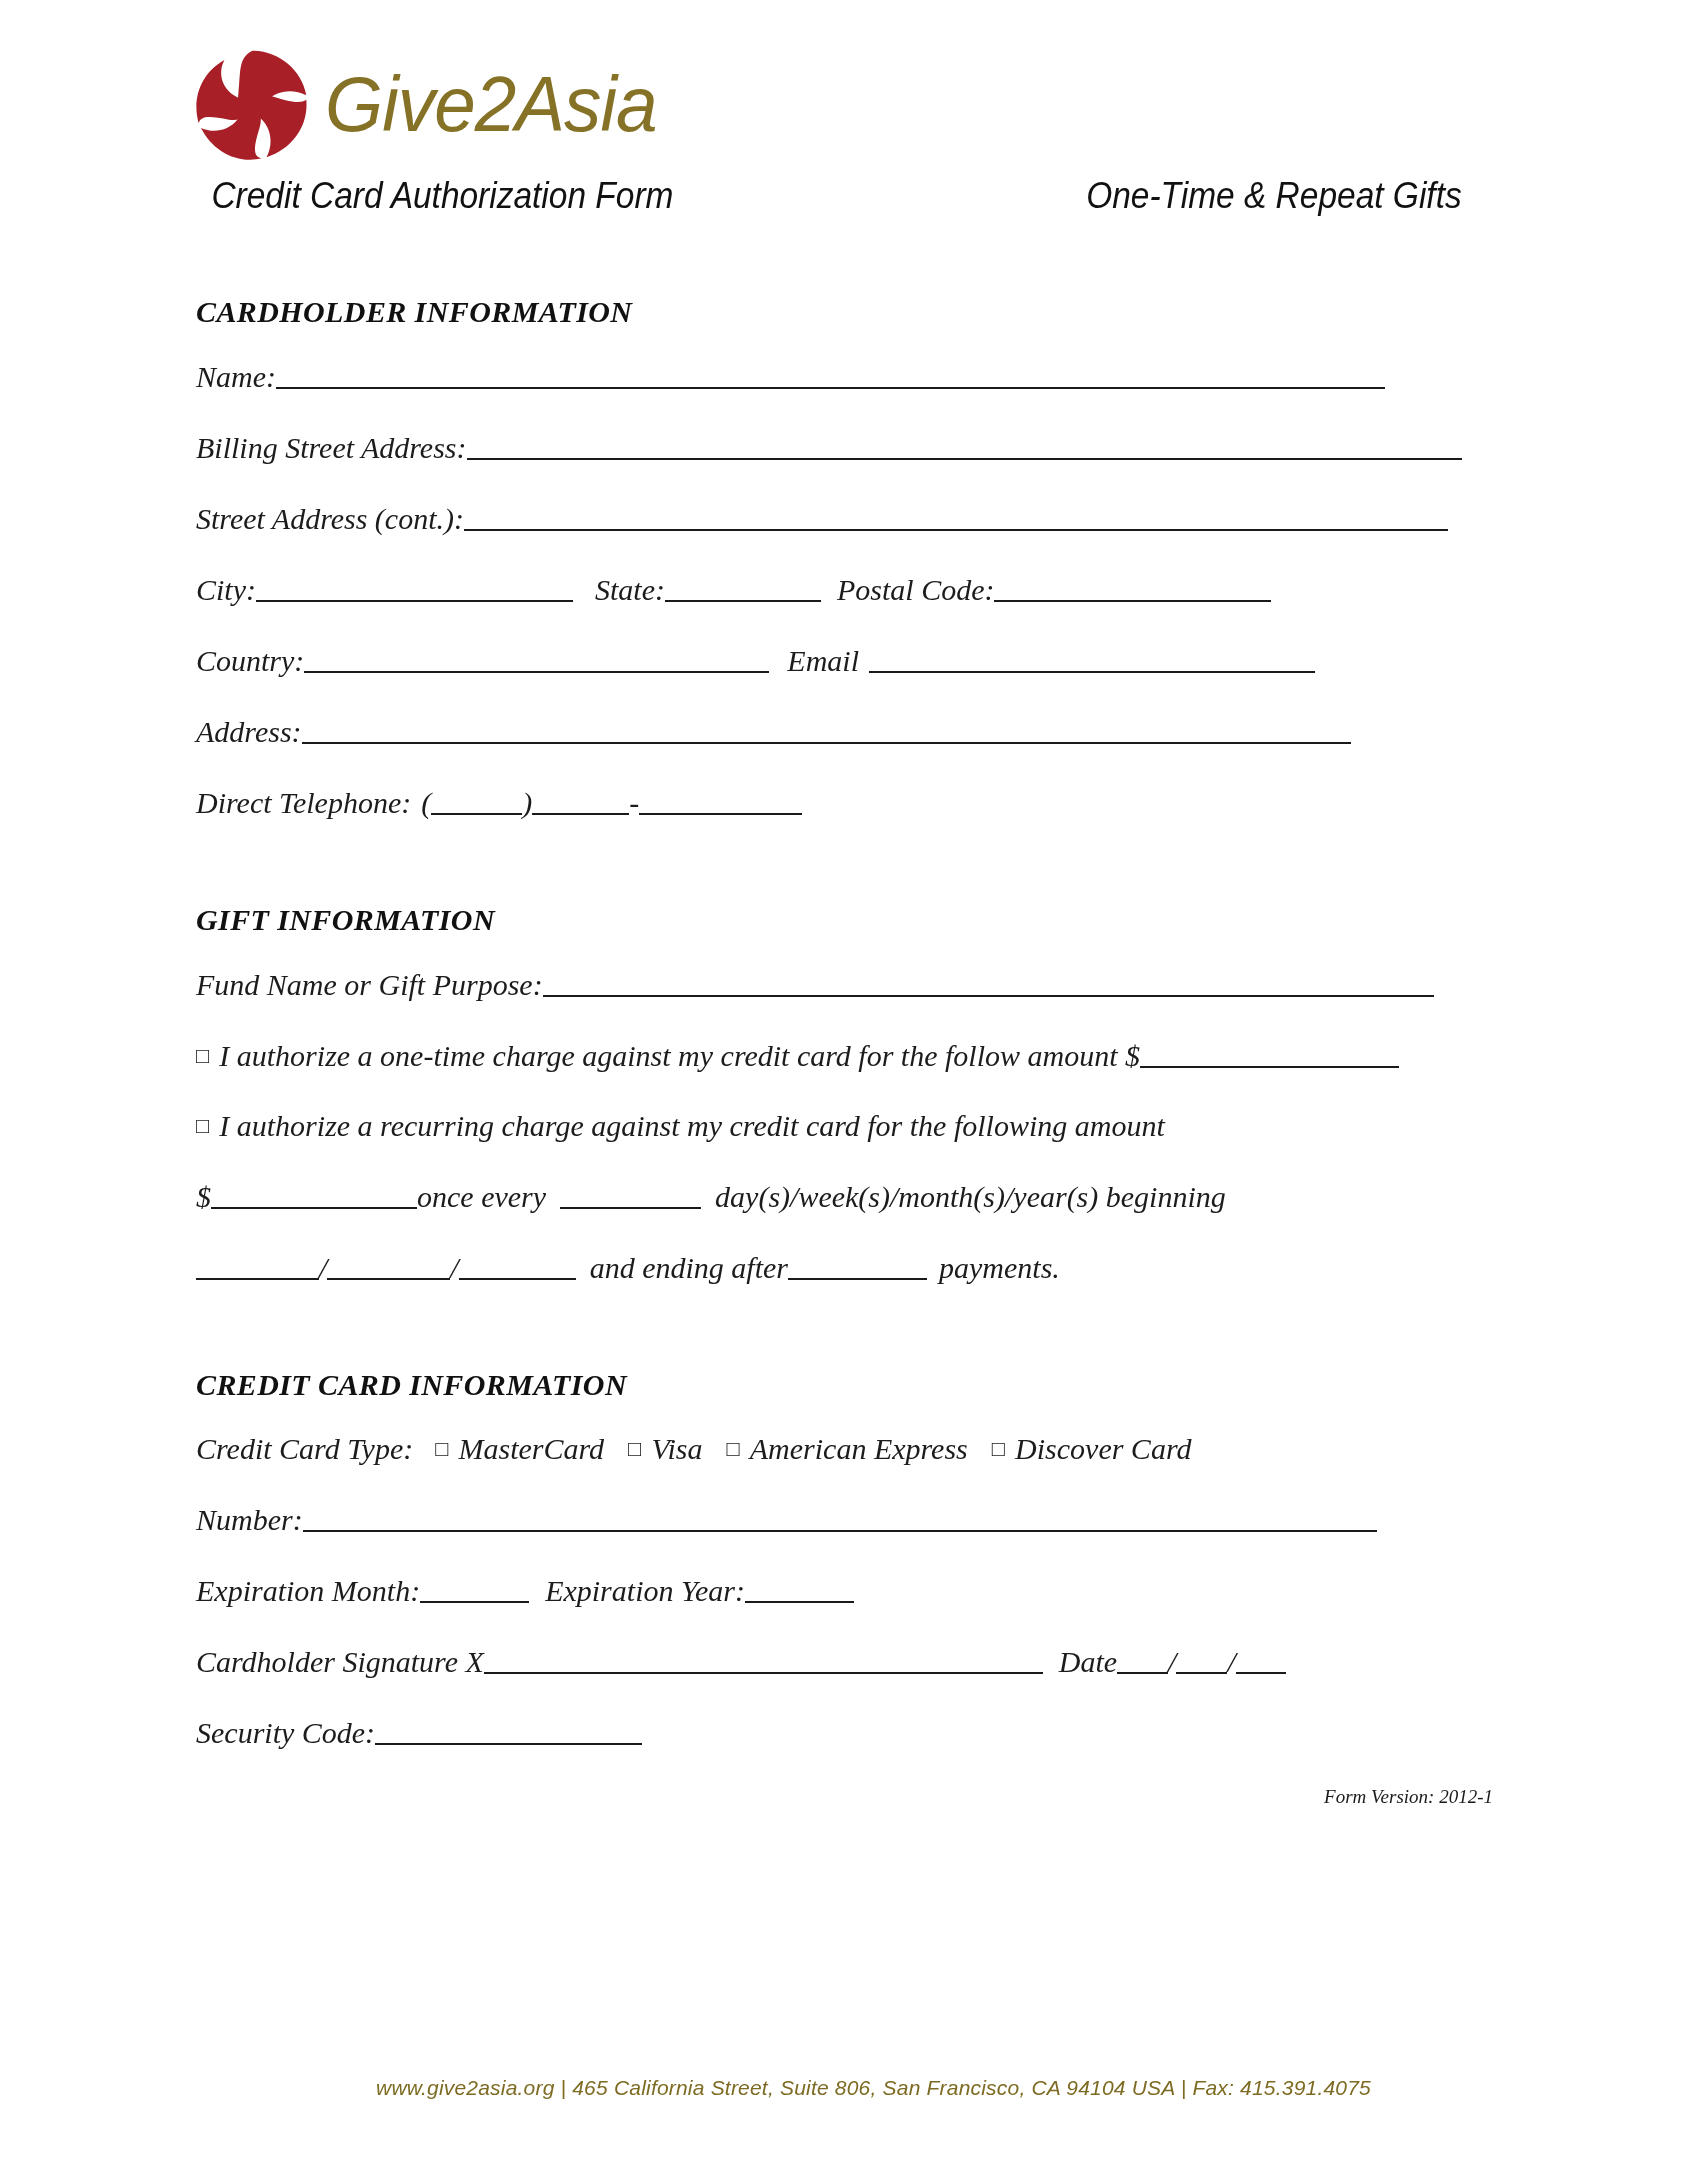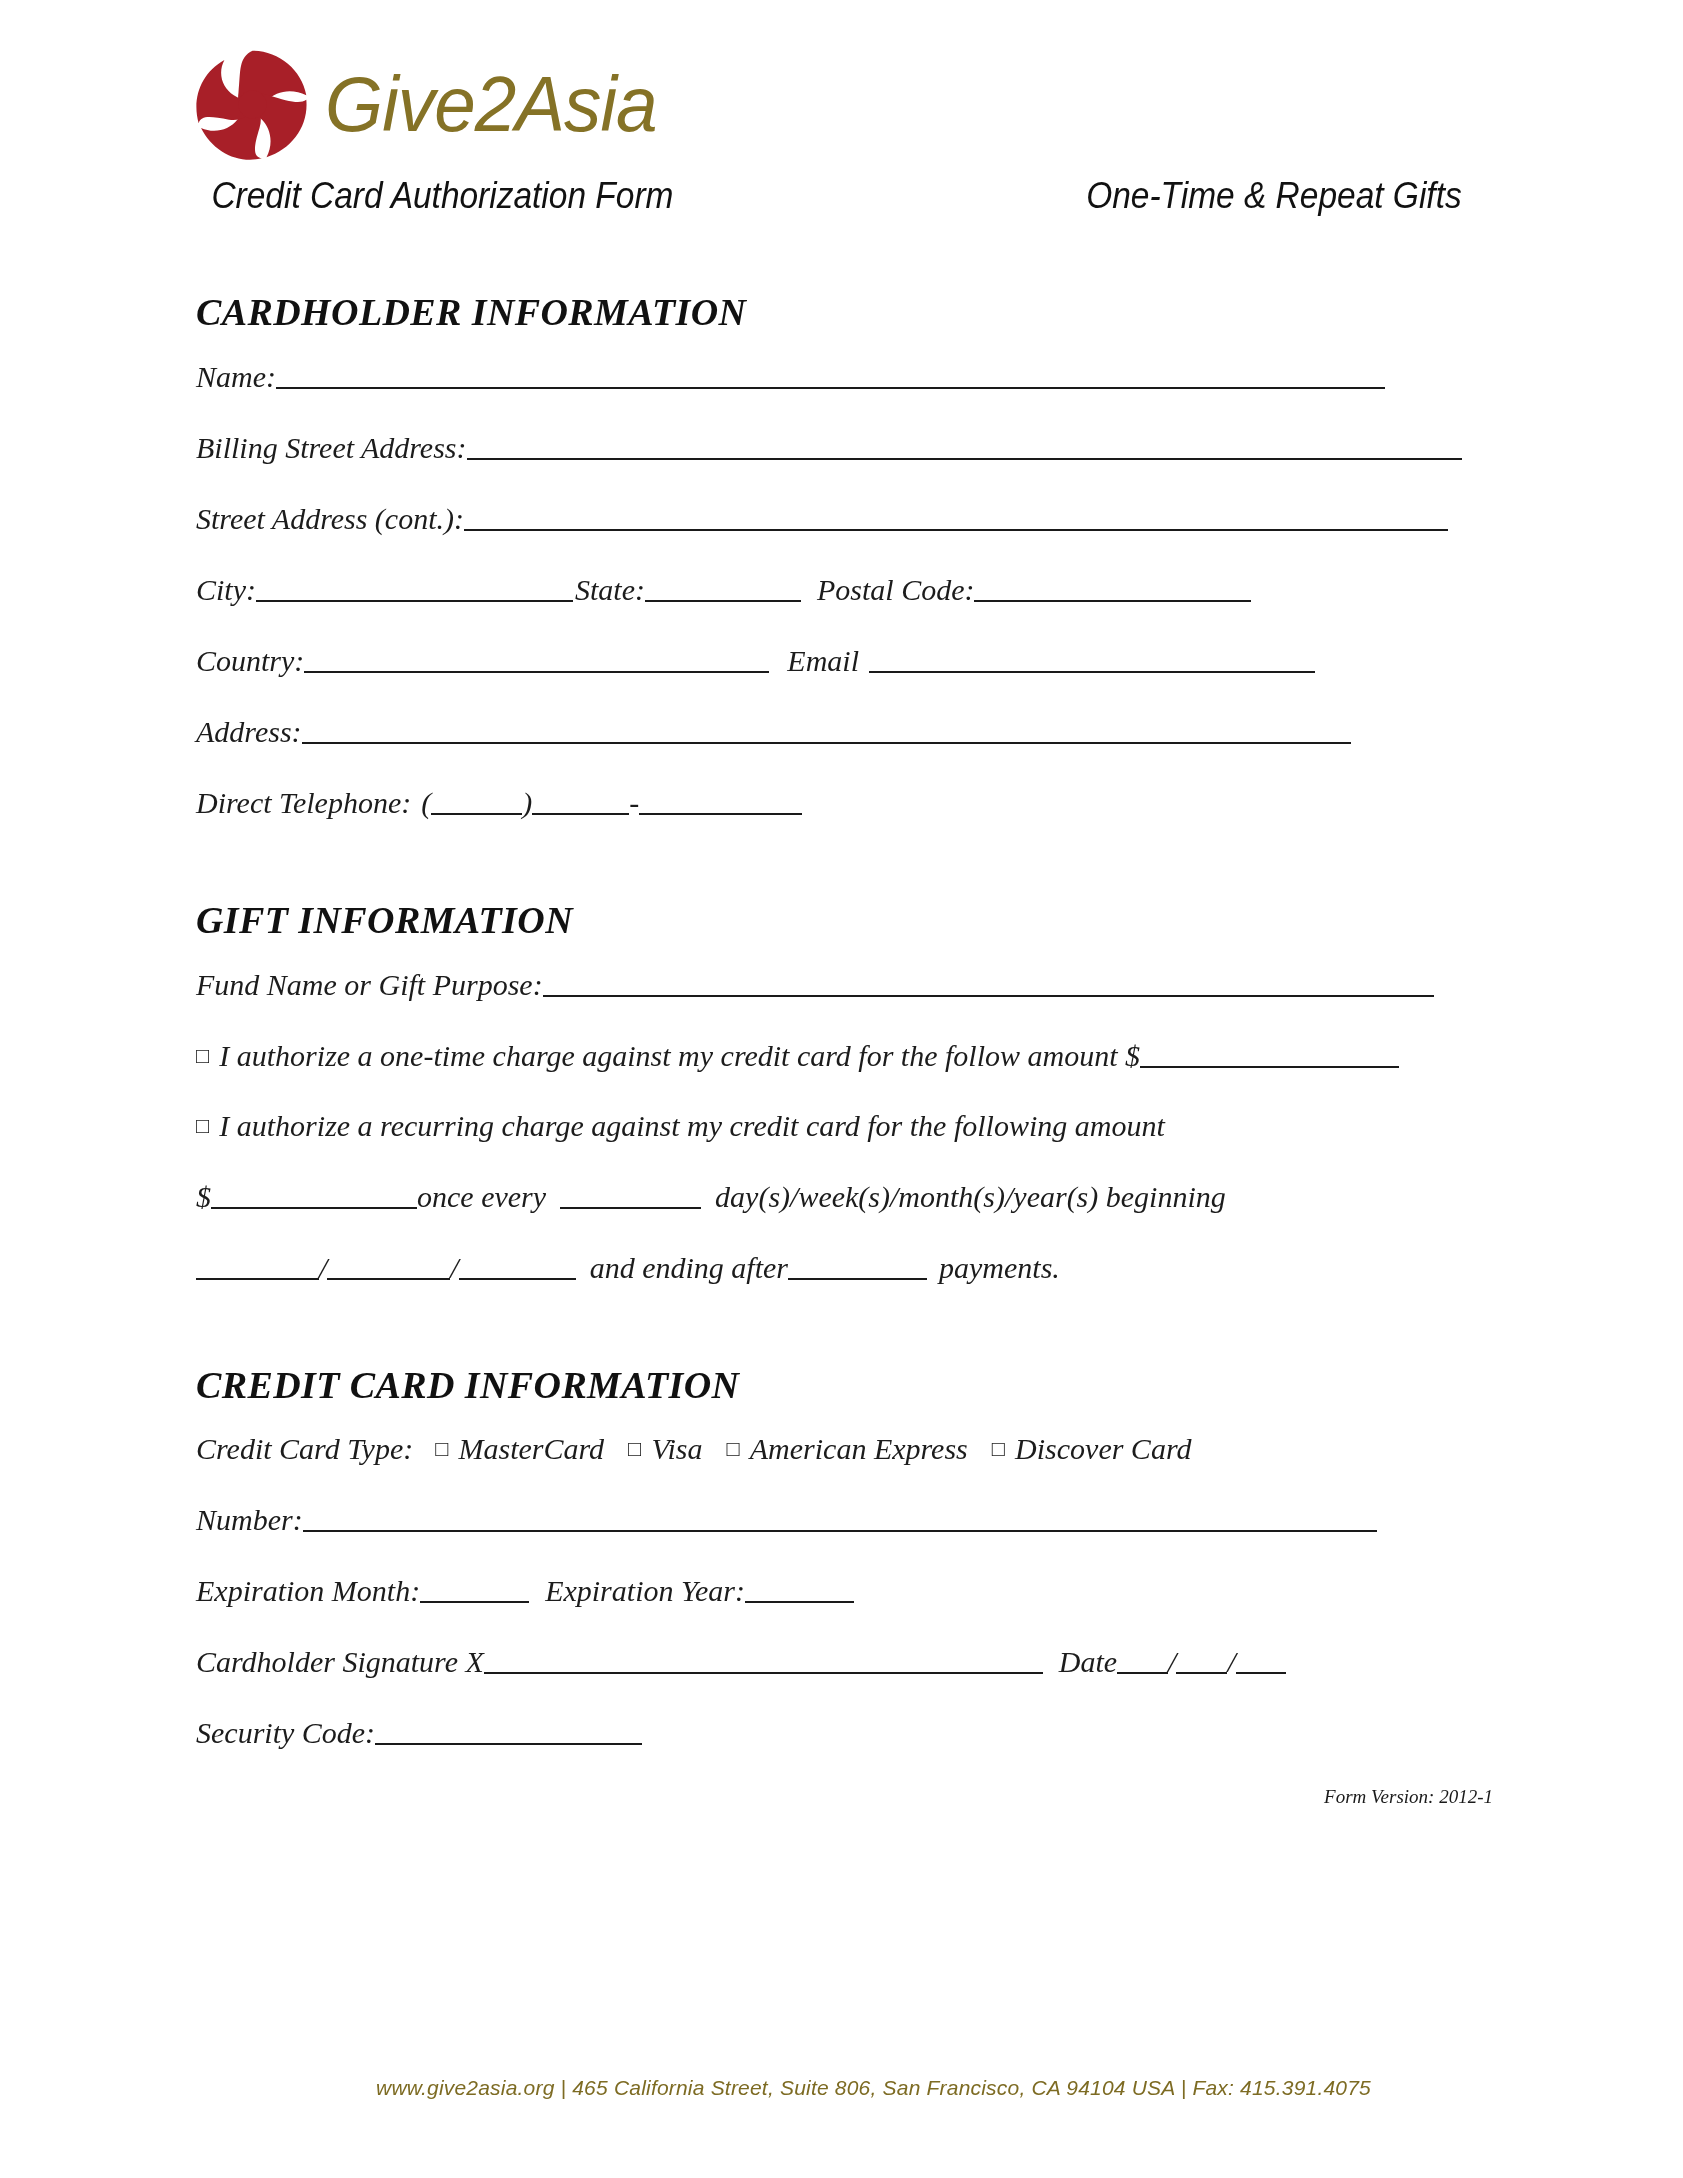--- a/index.html
+++ b/index.html
@@ -77,21 +77,21 @@
   
   .content {
     position: absolute;
     left: 196px;
     top: 295px;
     width: 1297px;
   }
   .section-heading {
     font-family: "Liberation Serif", serif;
     font-weight: bold;
-    font-size: 38px;
+    font-size: 30px;
     line-height: 34px;
     letter-spacing: 0.4px;
     color: #111;
     margin: 0 0 30px 0;
   }
   .section-heading.gap-top { margin-top: 83px; }
 
   .fline {
     font-size: 30px;
     line-height: 34px;
@@ -188,21 +188,21 @@
     </div>
 
     <div class="fline">
       <span class="lbl">Street Address (cont.):</span>
       <span class="blank" style="width:984px"></span>
     </div>
 
     <div class="fline">
       <span class="lbl">City:</span>
       <span class="blank" style="width:317px"></span>
-      <span class="lbl" style="margin-left:2px">State:</span>
+      <span class="lbl" style="margin-left:22px">State:</span>
       <span class="blank" style="width:156px"></span>
       <span class="lbl" style="margin-left:16px">Postal Code:</span>
       <span class="blank" style="width:277px"></span>
     </div>
 
     <div class="fline">
       <span class="lbl">Country:</span>
       <span class="blank" style="width:465px"></span>
       <span class="lbl" style="margin-left:18px">Email</span>
       <span class="blank" style="width:446px;margin-left:10px"></span>

